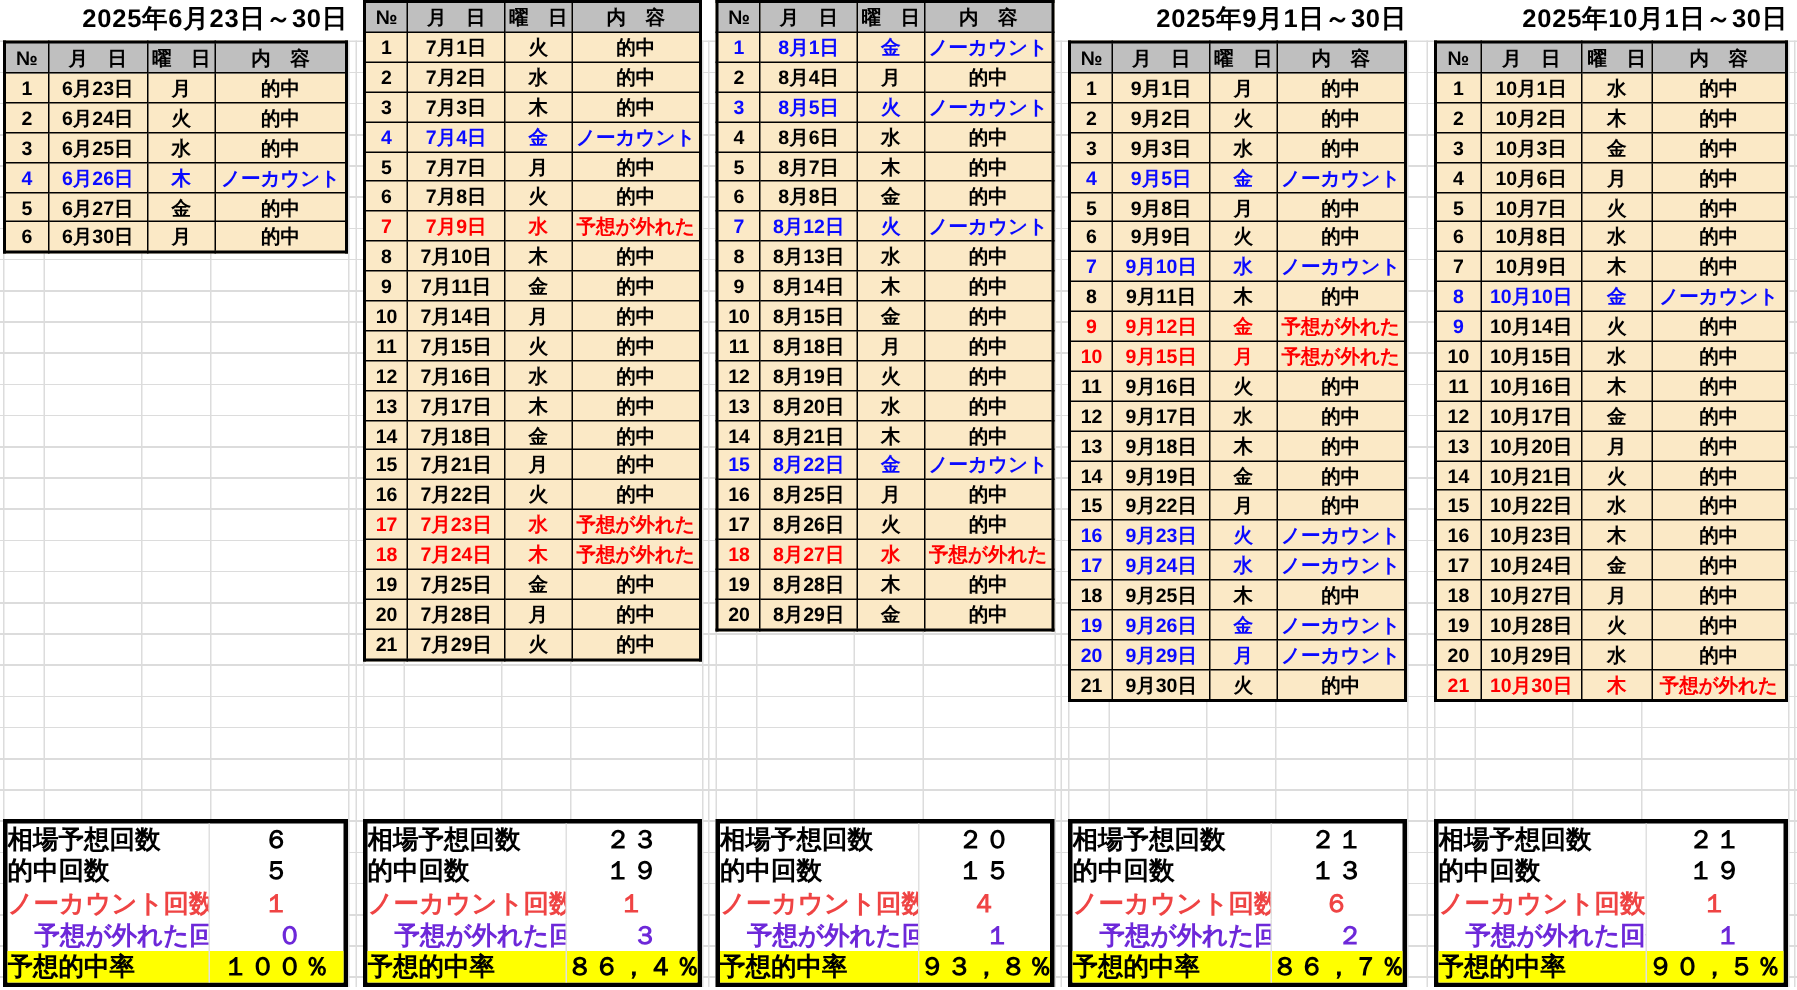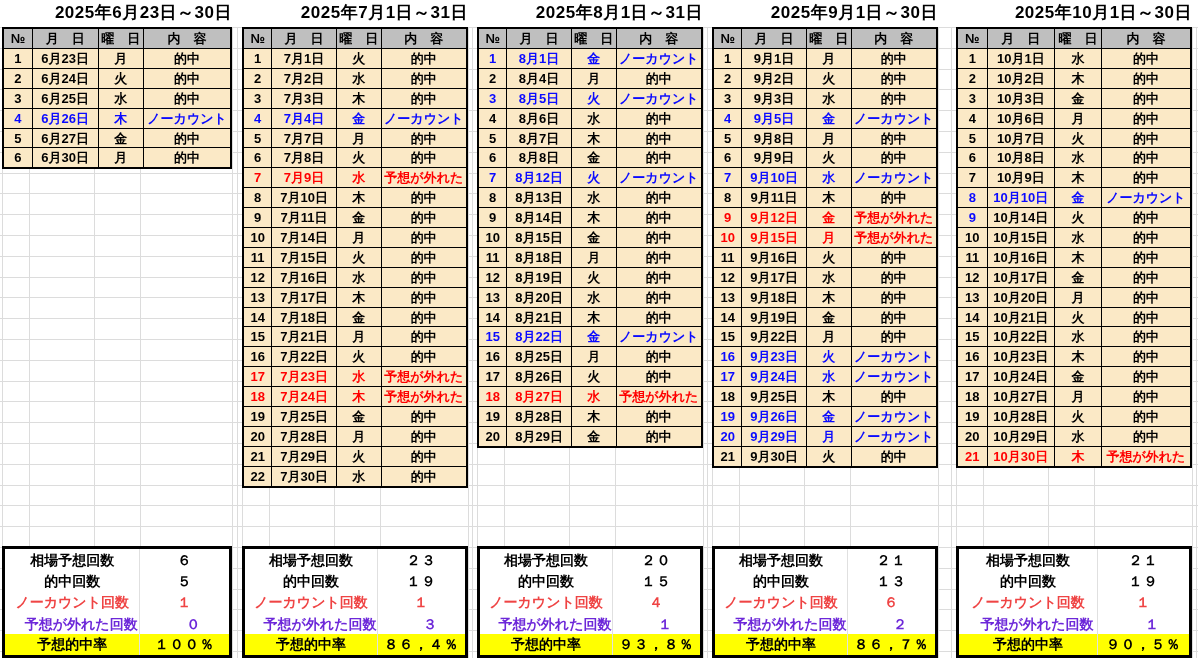--- a/index.html
+++ b/index.html
@@ -37,22 +37,22 @@
   td.c-result{text-align:left;padding-left:4px;}
   .blue{color:#0a0aff;}
   .red{color:#ff0000;}
 
   table.summary{
     position:absolute;top:546px;left:0;width:100%;z-index:2;
     border-collapse:separate;border-spacing:0;border:3px solid #000;
     background:#ffffff;table-layout:fixed;
   }
   table.summary td{
-    height:21.3px;font-size:14px;padding:0;font-weight:bold;
-    white-space:nowrap;overflow:hidden;line-height:1;text-align:center;
+    height:21.3px;font-size:17px;padding:0;font-weight:bold;
+    white-space:nowrap;overflow:hidden;line-height:1;
   }
   td.s-label{text-align:left;padding-left:5px;width:60%;border-right:1px solid #e0e0e0;}
   td.s-value{text-align:center;letter-spacing:1px;}
   tr.s-nocount td{color:#ef4444;margin-left:21px;}
   tr.s-missed td{color:#6d28d9;padding-left:18px;}
   tr.s-rate td{background:#ffff00;color:#000;font-family:Liberation Serif, serif;}
 </style>
 </head>
 <body>
 
@@ -127,21 +127,20 @@
             <td class="s-value">０</td>
           </tr>
           <tr class="s-rate">
             <td class="s-label">予想的中率</td>
             <td class="s-value">１００％</td>
           </tr>
         </tbody>
       </table>
     </div>
     <div class="month-group" style="left: 242px; width: 226px;">
-      <div class="month-title">2025年7月1日～31日</div>
       <table class="cal">
         <thead>
           <tr>
             <th class="w-no">№</th>
             <th class="w-date">月　日</th>
             <th class="w-day">曜　日</th>
             <th class="w-res">内　容</th>
           </tr>
         </thead>
         <tbody>
@@ -264,26 +263,20 @@
             <td class="c-date ">7月28日</td>
             <td class="c-day ">月</td>
             <td class="c-result ">的中</td>
           </tr>
           <tr>
             <td class="c-no ">21</td>
             <td class="c-date ">7月29日</td>
             <td class="c-day ">火</td>
             <td class="c-result ">的中</td>
           </tr>
-          <tr>
-            <td class="c-no ">22</td>
-            <td class="c-date ">7月30日</td>
-            <td class="c-day ">水</td>
-            <td class="c-result ">的中</td>
-          </tr>
         </tbody>
       </table>
       <table class="summary">
         <tbody>
           <tr>
             <td class="s-label">相場予想回数</td>
             <td class="s-value">２３</td>
           </tr>
           <tr>
             <td class="s-label">的中回数</td>
@@ -298,21 +291,20 @@
             <td class="s-value">３</td>
           </tr>
           <tr class="s-rate">
             <td class="s-label">予想的中率</td>
             <td class="s-value">８６，４％</td>
           </tr>
         </tbody>
       </table>
     </div>
     <div class="month-group" style="left: 477px; width: 226px;">
-      <div class="month-title">2025年8月1日～31日</div>
       <table class="cal">
         <thead>
           <tr>
             <th class="w-no">№</th>
             <th class="w-date">月　日</th>
             <th class="w-day">曜　日</th>
             <th class="w-res">内　容</th>
           </tr>
         </thead>
         <tbody>

